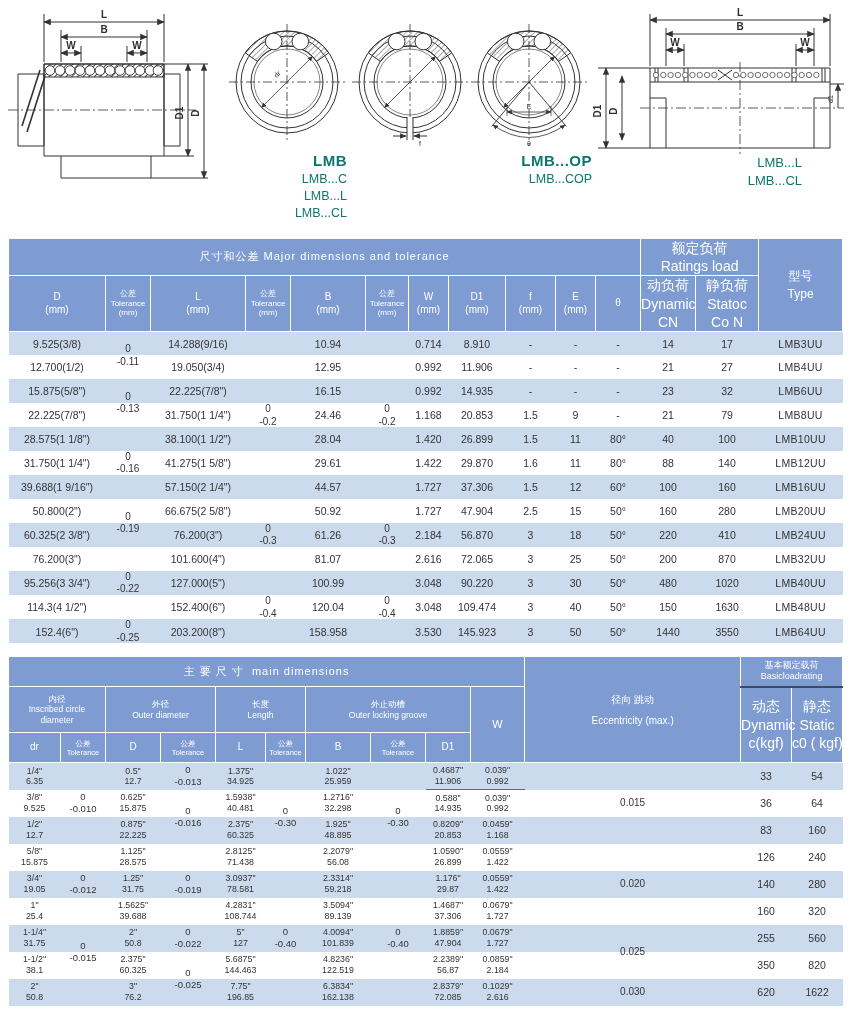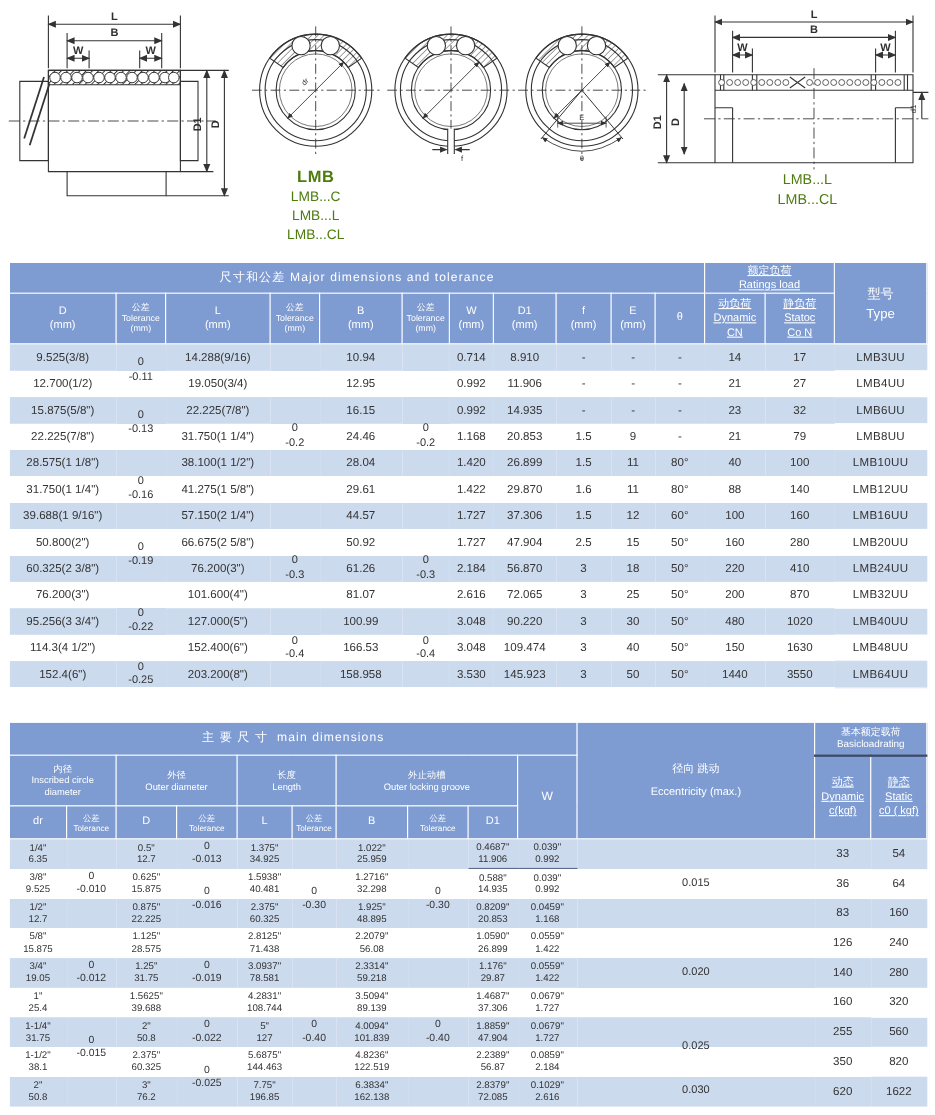--- a/index.html
+++ b/index.html
@@ -3,30 +3,30 @@
 <meta charset="utf-8">
 <style>
   html,body{margin:0;padding:0;background:#fff;}
   #stage{position:relative;width:850px;height:1014px;background:#fff;overflow:hidden;
          font-family:"Liberation Sans","DejaVu Sans",sans-serif;color:#333;}
   .dwg{position:absolute;}
   .dwg line,.dwg rect,.dwg circle,.dwg path,.dwg polyline{vector-effect:non-scaling-stroke;}
   .dwg text{font-size:10px;font-weight:bold;fill:#2f2f2f;text-anchor:middle;
             font-family:"Liberation Sans","DejaVu Sans",sans-serif;}
   .dwg text.tiny{font-size:7px;font-weight:normal;}
-  .capgroup{position:absolute;text-align:center;color:#4d7c0f;}
+  .capgroup{position:absolute;text-align:right;color:#0f766e;}
   .cap-main{font-size:15px;font-weight:bold;letter-spacing:.5px;}
   .cap-sub{font-size:12.5px;margin-top:3px;}
   .tablehost{position:absolute;left:8px;}
   table.cat{border-collapse:collapse;table-layout:fixed;width:834px;}
   .cat th{background:#7e9cd2;color:#fff;border:1px solid #fff;font-weight:normal;
           text-align:center;vertical-align:middle;white-space:pre;padding:0;line-height:1.25;}
   .cat td{text-align:center;vertical-align:middle;white-space:pre;padding:0;color:#333;}
   .cat th.tt{font-size:11px;letter-spacing:1px;}
-  .cat th.sm{font-size:10px;line-height:1.3;text-decoration:underline;}
+  .cat th.sm{font-size:14px;line-height:1.3;}
   .cat th.typeh{font-size:12px;line-height:1.5;}
   .cat th.tolh{font-size:8px;line-height:1.2;}
   .cat th.tolh2{font-size:7.5px;line-height:1.2;}
   .cat th.grp{font-size:8.5px;line-height:1.2;}
   .cat th.sub2{font-size:10px;}
   .cat th.ecch{font-size:10px;line-height:2.1;}
   .cat th.blr{font-size:9px;line-height:1.3;border-bottom:2px solid #3d4a63;}
   .cat th.wh{font-size:11px;}
   .t1 tbody{background:repeating-linear-gradient(to bottom,#ccdaee 0 24px,#ffffff 24px 48px);}
   .t1 tbody tr{height:24px;}
@@ -274,20 +274,24 @@
     <text x="29" y="105" transform="rotate(-90 29 105)">D</text>
     <text x="245" y="93" class="tiny" transform="rotate(-90 245 93)">d1</text>
   </svg>
 
   <div class="capgroup" style="left:227px;top:152px;width:120px">
     <div class="cap-main">LMB</div>
     <div class="cap-sub">LMB...C</div>
     <div class="cap-sub">LMB...L</div>
     <div class="cap-sub">LMB...CL</div>
   </div>
+  <div class="capgroup" style="left:462px;top:152px;width:130px">
+    <div class="cap-main">LMB...OP</div>
+    <div class="cap-sub">LMB...COP</div>
+  </div>
   <div class="capgroup" style="left:666px;top:152px;width:136px">
     <div class="cap-sub" style="font-size:13px">LMB...L</div>
     <div class="cap-sub" style="font-size:13px">LMB...CL</div>
   </div>
 
   <div class="tablehost" style="top:238px">
       <table class="cat t1">
         <colgroup>
           <col style="width: 97px;">
           <col style="width: 45px;">
@@ -507,21 +511,21 @@
             <td>3</td>
             <td>30</td>
             <td>50°</td>
             <td>480</td>
             <td>1020</td>
             <td class="type">LMB40UU</td>
           </tr>
           <tr>
             <td>114.3(4 1/2")</td>
             <td>152.400(6")</td>
-            <td>166.53</td>
+            <td>120.04</td>
             <td>3.048</td>
             <td>109.474</td>
             <td>3</td>
             <td>40</td>
             <td>50°</td>
             <td>150</td>
             <td>1630</td>
             <td class="type">LMB48UU</td>
           </tr>
           <tr>

